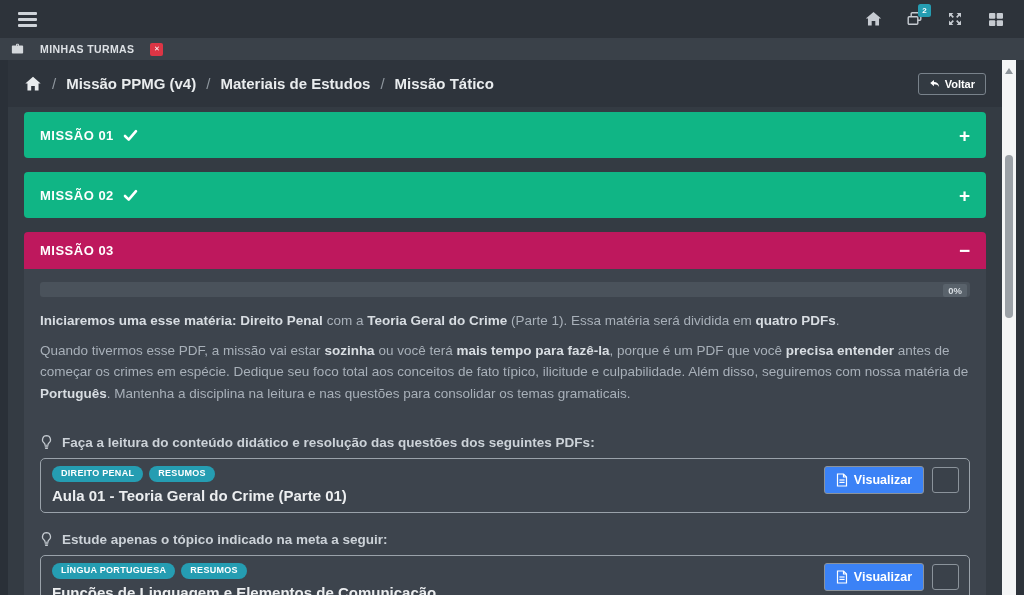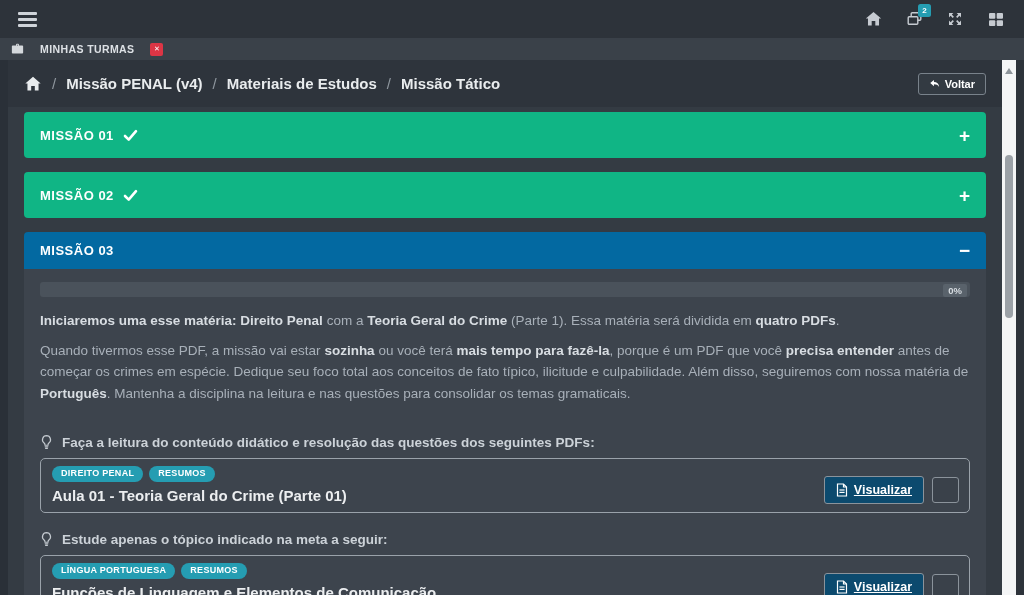--- a/index.html
+++ b/index.html
@@ -35,43 +35,43 @@
   .voltar-btn { margin-left:auto; display:flex; align-items:center; gap:5px; border:1px solid #79828b; border-radius:3px; background:#333a42; color:#fff; font-size:11px; font-weight:700; padding:4px 10px; cursor:pointer;text-align:right; }
   .voltar-btn svg { display:block; }
 
   
   .content { padding:5px 16px 0 16px; }
   .acc-bar { height:46px; border-radius:4px; background:#10b585; display:flex; align-items:center; padding:0 16px; color:#fff; margin-bottom:14px; cursor:pointer; }
   .acc-title { font-size:13px; font-weight:700; letter-spacing:.5px; display:flex; align-items:center; gap:9px; }
   .acc-toggle { margin-left:auto; font-size:19px; font-weight:700; line-height:1; cursor:pointer; }
 
   .panel { border-radius:4px; overflow:hidden; margin-bottom:12px; }
-  .panel-header { height:37px; background:#0369a1; display:flex; align-items:center; padding:0 16px; color:#fff; cursor:pointer; }
+  .panel-header { height:37px; background:#be185d; display:flex; align-items:center; padding:0 16px; color:#fff; cursor:pointer; }
   .panel-body { background:#3d444d; padding:13px 16px 20px 16px; }
 
   
   .progress { height:15px; background:#4a525b; border-radius:3px; position:relative; }
   .progress-label { position:absolute; right:3px; top:1.5px; background:#59626b; border-radius:2px; font-size:9.5px; font-weight:700; color:#d7dce1; padding:1px 5px; }
 
   
   .para { font-size:13.5px; color:#a8b0b9; line-height:1.45; margin-top:14px; }
   .para2 { line-height:1.62; margin-top:9px; }
   .para .sb { font-weight:700; color:#d8dde2; }
 
   
   .task-head { display:flex; align-items:center; gap:9px; margin-top:29px; color:#ccd2d8; font-size:13.5px; font-weight:600; }
   .task-head svg { flex:0 0 auto; color:#c3c9cf; }
 
-  .card { margin-top:8px; border:1px solid #9aa2aa; border-radius:5px; padding:7px 10px 8px 11px; display:flex; align-items:flex-end; justify-content:space-between; }
+  .card { margin-top:8px; border:1px solid #9aa2aa; border-radius:5px; padding:7px 10px 8px 11px; display:flex; align-items:flex-start; justify-content:space-between; }
   .card-left { display:flex; flex-direction:column; }
   .badges { display:flex; gap:6px; }
   .badge { background:#259db2; color:#fff; font-size:9px; font-weight:700; letter-spacing:.3px; padding:3px 9px; border-radius:10px; line-height:1.1; }
   .card-title { margin-top:5px; font-size:15px; font-weight:600; color:#eceef0; }
   .card-right { display:flex; align-items:center; gap:8px; }
-  .view-btn { display:flex; align-items:center; gap:6px; border:1px solid #8b939b; border-radius:3px; background:#0c4a6e; color:#fff; font-size:12.5px; font-weight:600; padding:6px 11px; cursor:pointer;text-decoration:underline; }
+  .view-btn { display:flex; align-items:center; gap:6px; border:1px solid #8b939b; border-radius:3px; background:#3b82f6; color:#fff; font-size:12.5px; font-weight:600; padding:6px 11px; cursor:pointer; }
   .checkbox { width:27px; height:26px; border:1px solid #8b939b; border-radius:3px; background:#3a414a; cursor:pointer; }
 
   
   .scrollbar { position:absolute; right:8px; top:0; width:14px; height:100%; background:#f4f5f6; }
   .scroll-up { position:absolute; top:8px; left:2.5px; width:0; height:0; border-left:4.5px solid transparent; border-right:4.5px solid transparent; border-bottom:6px solid #8d949a; cursor:pointer; }
   .scroll-thumb { position:absolute; top:95px; left:3px; width:8px; height:163px; background:#9ba1a7; border-radius:4px; cursor:grab; }
 </style>
 </head>
 <body>
 
@@ -127,21 +127,21 @@
   <div class="content-wrap">
 
     <div class="breadcrumb-bar">
       <span class="crumb-home">
         <svg width="18" height="16" viewBox="0 0 16 15" fill="currentColor">
             <path d="M8 .8 15.2 7h-2v6.6H9.7V9.4H6.3v4.2H2.8V7h-2z"></path>
           </svg>
       </span>
       <div class="crumbs">
         <span class="crumb-sep">/</span>
-        <span class="crumb">Missão PENAL (v4)</span>
+        <span class="crumb">Missão PPMG (v4)</span>
         <span class="crumb-sep">/</span>
         <span class="crumb">Materiais de Estudos</span>
         <span class="crumb-sep">/</span>
         <span class="crumb">Missão Tático</span>
       </div>
       <button class="voltar-btn">
         <svg width="11" height="11" viewBox="0 0 14 14" fill="currentColor">
             <path d="M6.3 2.6 1.6 6.5l4.7 3.9V8.1c3.2 0 5.2 1 6.6 3.2-.3-3.9-3-6.1-6.6-6.1V2.6z"></path>
           </svg>
         <span>Voltar</span>

